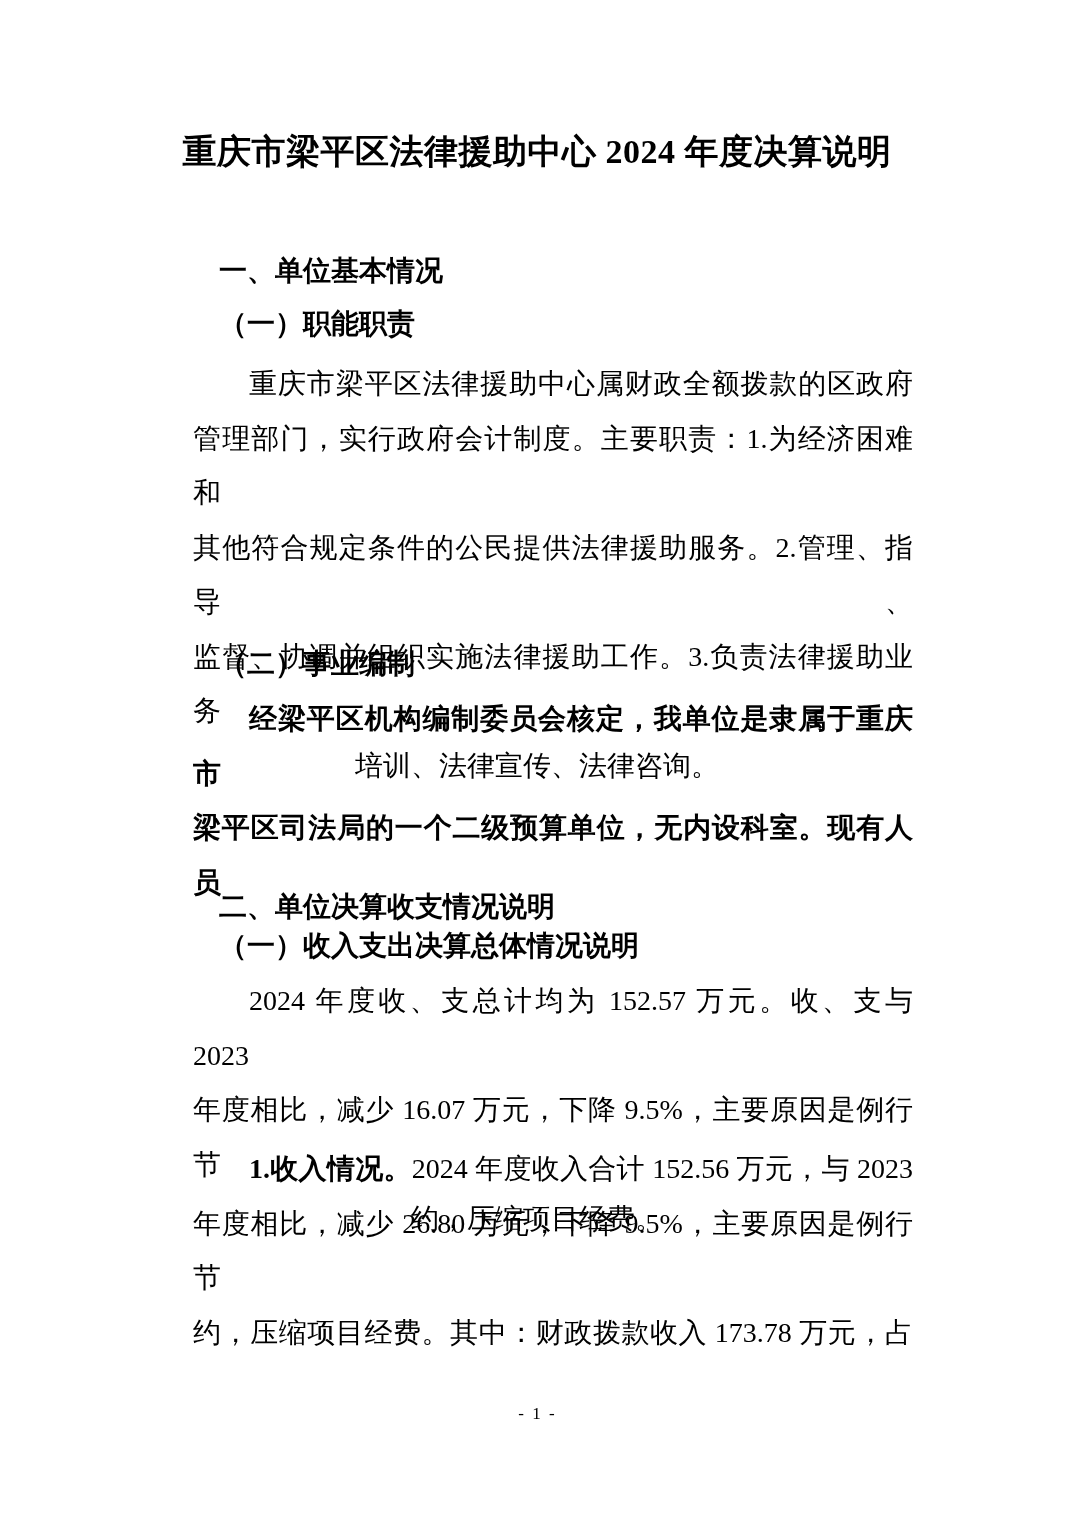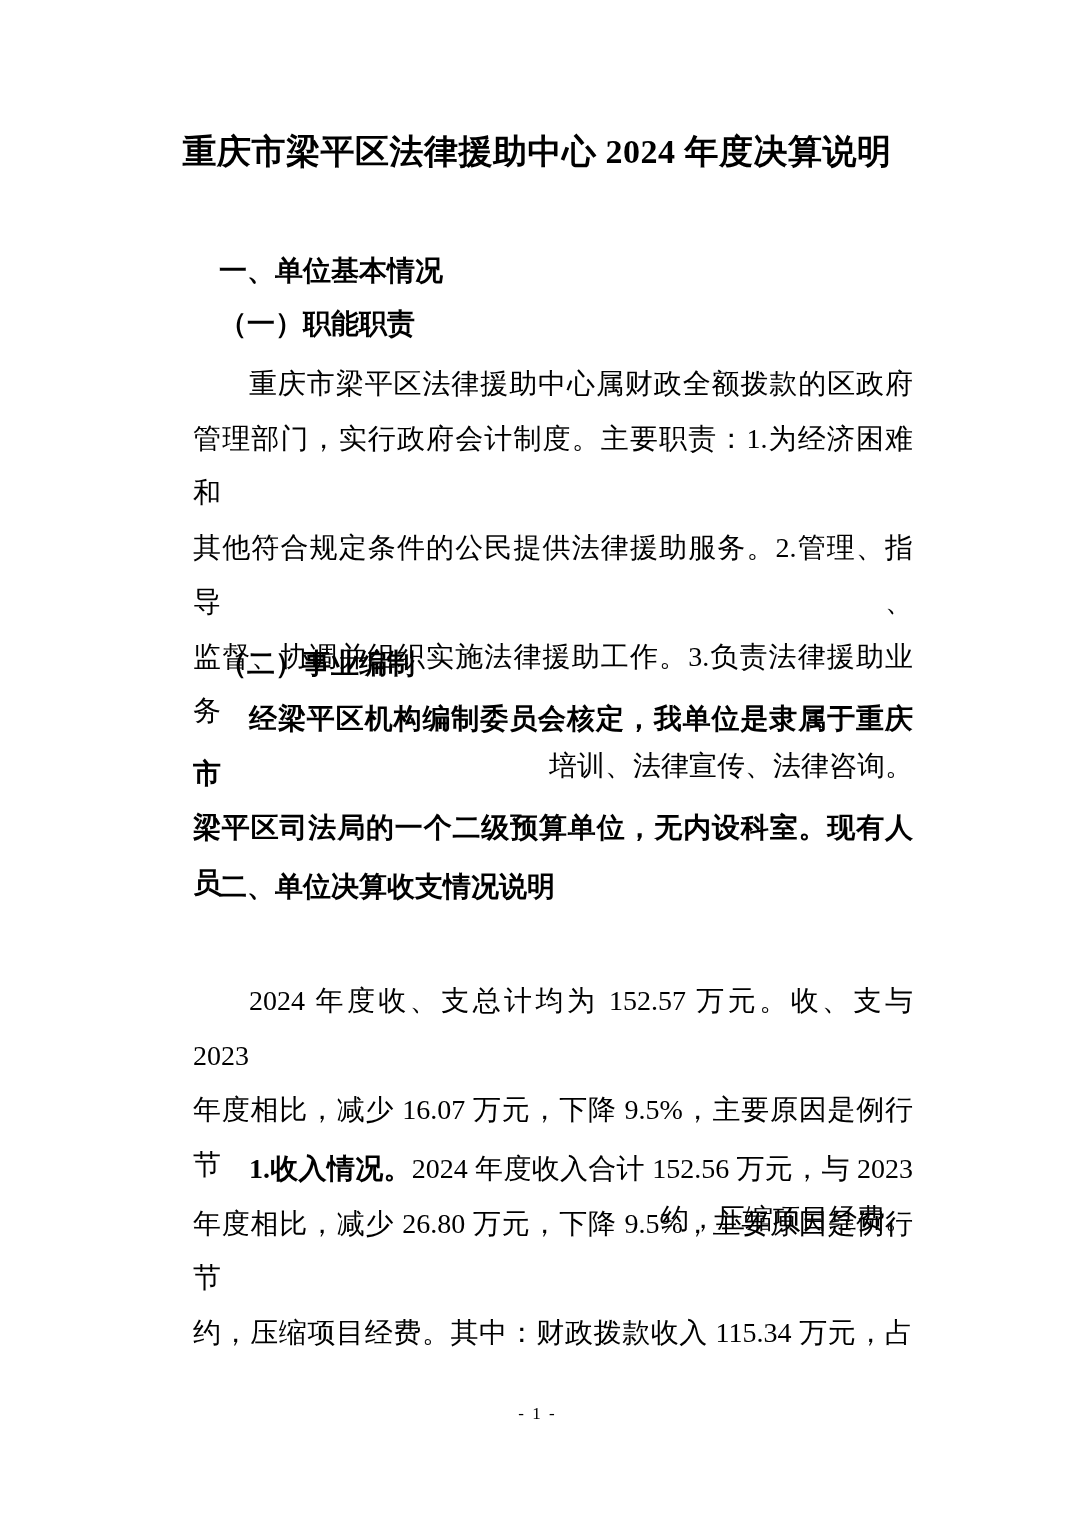--- a/index.html
+++ b/index.html
@@ -36,21 +36,21 @@
     text-indent: 58px;
     font-family: "Liberation Serif", "DejaVu Serif", serif;
   }
   .para { font-size: 28px; }
   .para .jl {
     text-align: justify;
     text-align-last: justify;
     text-justify: inter-character;
     margin-left: 32px;
   }
-  .para .ll { text-align: right; }
+  .para .ll { text-align: center; }
   .para .first { text-indent: 56px; }
   .bold-lead { font-weight: 700; }
   .footer {
     position: absolute;
     left: 0;
     top: 1400px;
     width: 1075px;
     text-align: center;
     font-size: 17px;
     line-height: 28px;
@@ -76,32 +76,33 @@
     <div class="ll">培训、法律宣传、法律咨询。</div>
   </div>
 
   <div class="block h2" style="top:637px;">（二）事业编制</div>
 
   <div class="block para" style="top:692px;font-weight:bold;">
     <div class="jl first">经梁平区机构编制委员会核定，我单位是隶属于重庆市</div>
     <div class="jl">梁平区司法局的一个二级预算单位，无内设科室。现有人员</div>
   </div>
 
-  <div class="block h1" style="top:860px;">二、单位决算收支情况说明</div>
+  <div class="block h1" style="top:880px;">二、单位决算收支情况说明</div>
 
+  <div class="block h2" style="top:919px;">（一）收入支出决算总体情况说明</div>
 
   <div class="block para" style="top:974px;">
     <div class="jl first">2024 年度收、支总计均为 152.57 万元。收、支与 2023</div>
     <div class="jl">年度相比，减少 16.07 万元，下降 9.5%，主要原因是例行节</div>
     <div class="ll">约，压缩项目经费。</div>
   </div>
 
   <div class="block para" style="top:1142px;">
     <div class="jl first">
       <span class="bold-lead">1.收入情况。</span><span>2024 年度收入合计 152.56 万元，与 2023</span>
     </div>
     <div class="jl">年度相比，减少 26.80 万元，下降 9.5%，主要原因是例行节</div>
-    <div class="jl">约，压缩项目经费。其中：财政拨款收入 115.34 万元，占</div>
+    <div class="jl">约，压缩项目经费。其中：财政拨款收入 173.78 万元，占</div>
   </div>
 
   <div class="footer">- 1 -</div>
 
 </div>
 
 </body></html>

